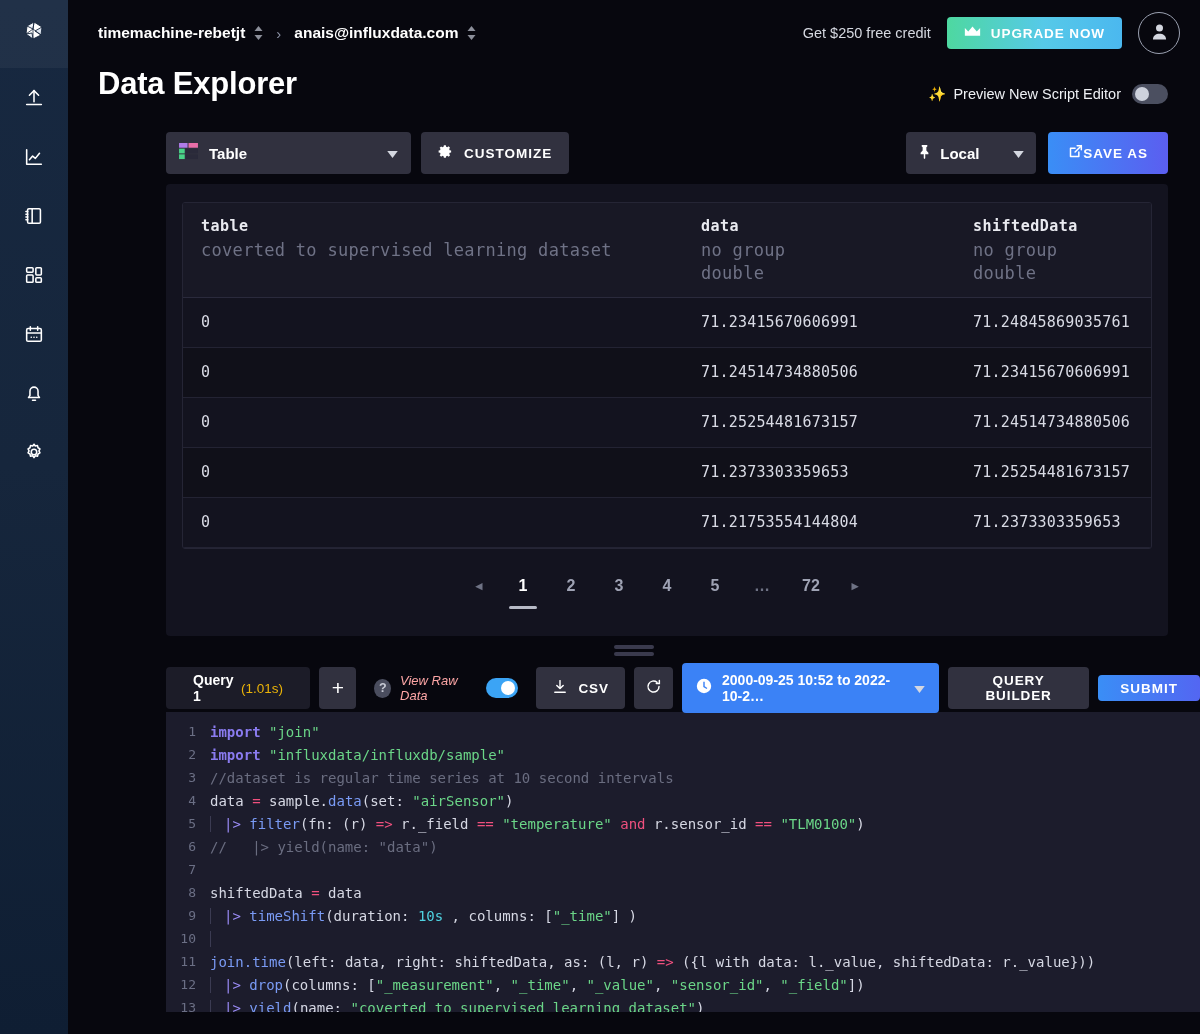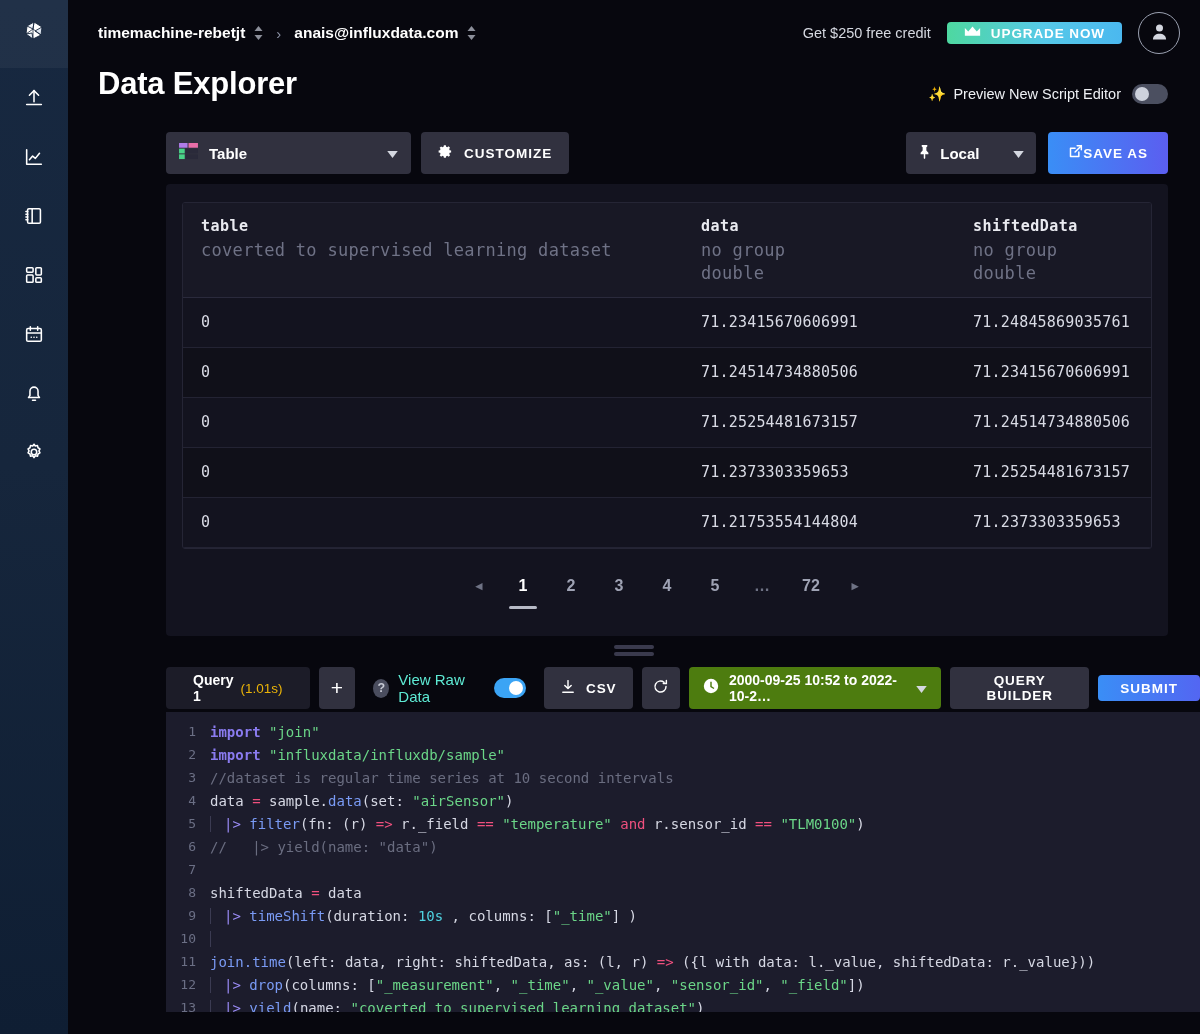--- a/index.html
+++ b/index.html
@@ -38,21 +38,21 @@
   }
   .crumb {
     display: flex; align-items: center; gap: 9px;
     color: #ffffff; font-size: 15.5px; font-weight: bold; cursor: pointer;
   }
   .crumb-caret { display: flex; flex-direction: column; gap: 2px; opacity: .75; }
   .crumb-sep { margin: 0 13px; color: #8c92a5; font-size: 15px; }
   .topbar-right { margin-left: auto; display: flex; align-items: center; gap: 16px; }
   .credit-text { color: #d5d8e0; font-size: 14.5px; }
   .upgrade-btn {
-    height: 22px; padding: 0 17px; border: none; border-radius: 4px;
+    height: 32px; padding: 0 17px; border: none; border-radius: 4px;
     background: linear-gradient(90deg, #4ed8a0 0%, #56c9e8 55%, #4bb8ef 100%);
     color: #ffffff; font-size: 13.5px; font-weight: bold; letter-spacing: .9px;
     display: flex; align-items: center; gap: 10px; cursor: pointer;
     font-family: "Liberation Sans", sans-serif;
   }
   .avatar-btn {
     width: 42px; height: 42px; border-radius: 50%;
     border: 1.6px solid #9aa0b0; display:flex; align-items:center; justify-content:center;
     cursor: pointer; background: transparent;
   }
@@ -165,33 +165,33 @@
     width: 42px; height: 42px; background: #31313f; border-radius: 4px;
     display:flex; align-items:center; justify-content:center; color: #ffffff;
     font-size: 21px; cursor: pointer;
   }
   .raw-toggle { display: flex; align-items: center; gap: 9px; padding: 0 9px; cursor: pointer; }
   .help-dot {
     width: 19px; height: 19px; border-radius: 50%; background: #4a4d5e;
     color: #c8cbd6; font-size: 12.5px; font-weight: bold;
     display: flex; align-items: center; justify-content: center;
   }
-  .raw-label { color: #5eead4; font-size: 15px; }
+  .raw-label { color: #fca5a5; font-size: 13px; font-style: italic; }
   .qb-btn {
     height: 42px; background: #31313f; border-radius: 4px; border: none;
     display: flex; align-items: center; gap: 10px; padding: 0 16px;
     color: #ffffff; font-size: 13.5px; font-weight: bold; letter-spacing: .9px;
     cursor: pointer; font-family: "Liberation Sans", sans-serif;
   }
   .qb-icon-btn {
     width: 44px; height: 42px; background: #31313f; border-radius: 4px; border: none;
     display:flex; align-items:center; justify-content:center; cursor: pointer;
   }
   .time-dd {
-    height: 42px; background: #4d7c0f; border-radius: 4px; display: flex;
+    height: 50px; background: #3b82f6; border-radius: 4px; display: flex;
     align-items: center; gap: 10px; padding: 0 14px; cursor: pointer;
   }
   .time-label { color: #ffffff; font-size: 14px; font-weight: bold; }
   .submit-btn {
     height: 26px; padding: 0 22px; border: none; border-radius: 4px;
     background: linear-gradient(90deg, #3a8ef6 0%, #5366f2 100%);
     color: #ffffff; font-size: 13.5px; font-weight: bold; letter-spacing: 1px;
     cursor: pointer; font-family: "Liberation Sans", sans-serif;
   }
 

